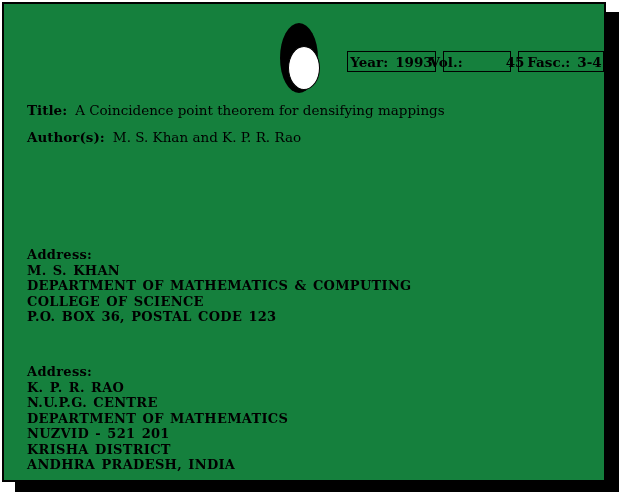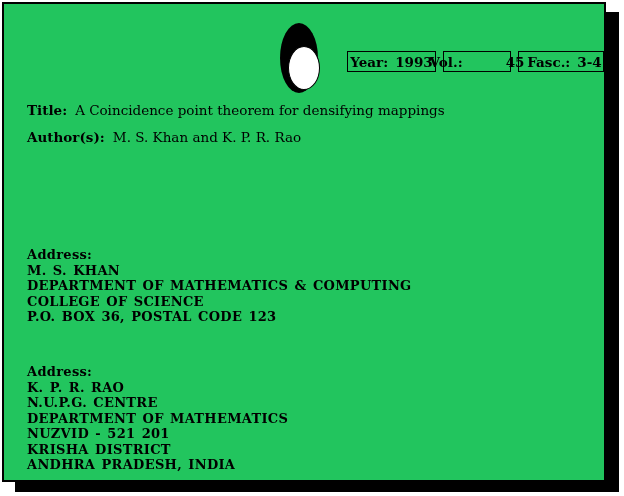--- a/index.html
+++ b/index.html
@@ -12,21 +12,21 @@
     color: #000000;
     overflow: hidden;
   }
   .page {
     position: absolute;
     left: 2px;
     top: 2px;
     width: 600px;
     height: 476px;
     border: 2px solid #000;
-    background: #22c55e;
+    background: #15803d;
     box-shadow: 13px 10px 0 #000;
   }
   
   .logo { position: absolute; left: 0; top: 0; }
   .logo-black {
     position: absolute; left: 276px; top: 19px;
     width: 38px; height: 70px;
     background: #000; border-radius: 50%;
   }
   .logo-white {

